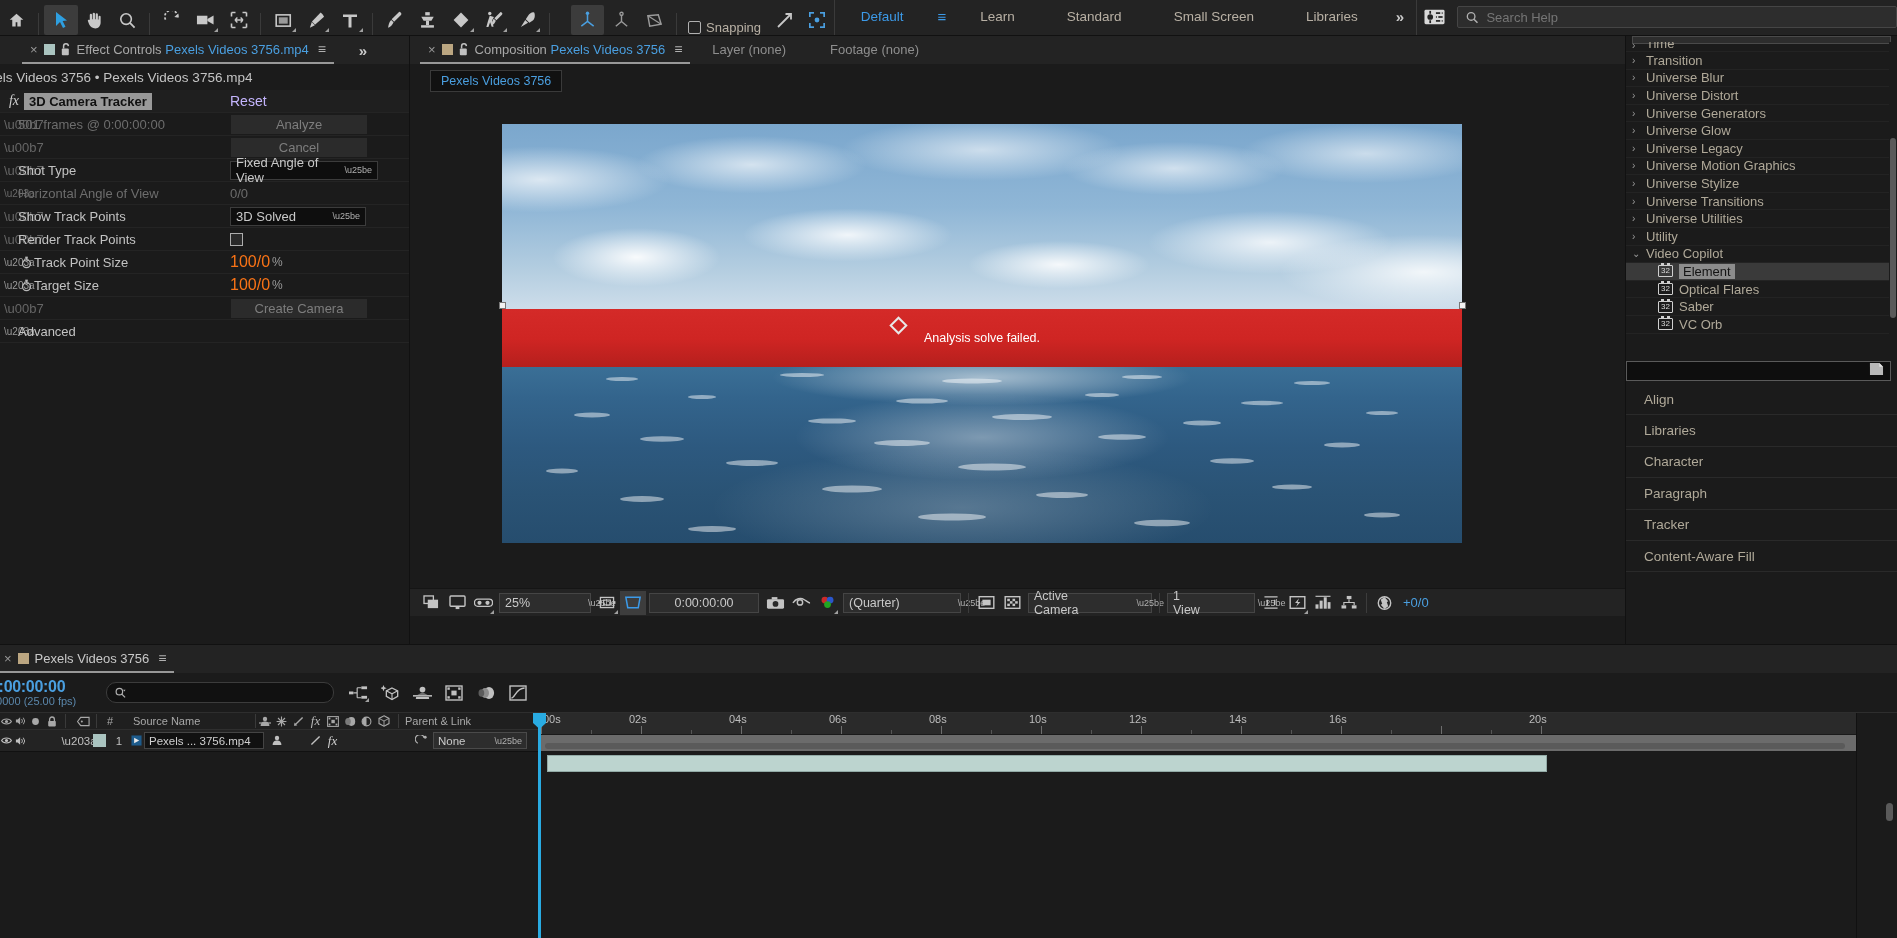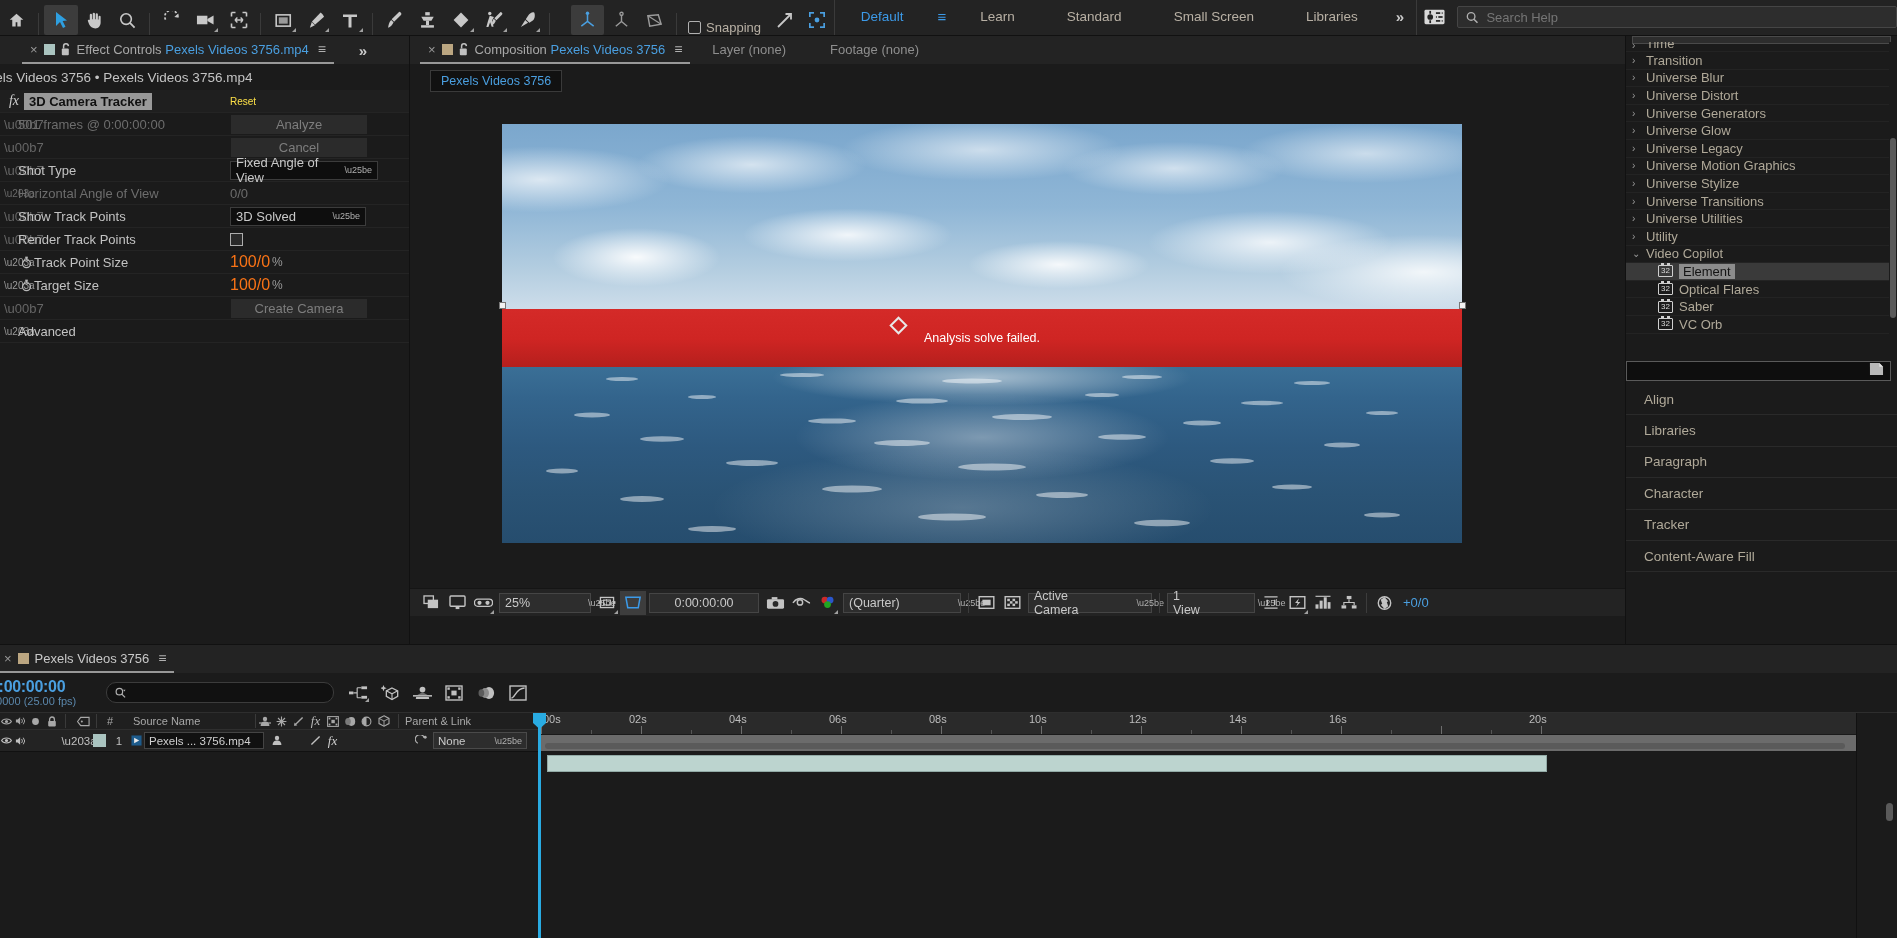--- a/index.html
+++ b/index.html
@@ -90,21 +90,21 @@
   .dot { width:14px; text-align:center; color:#666; font-size:13px; }
   .stopwatch { width:16px; display:flex; align-items:center; justify-content:center; }
   .fxbadge {
     display:inline-flex; align-items:center; justify-content:center;
     font-style:italic; font-size:14px; color:#cfcfcf; width:20px;
     font-family:"Liberation Serif", serif;
   }
   .chip {
     background:#999; color:#111; font-size:13px; padding:1px 5px; font-weight:bold;
   }
-  .reset { color:#fde047; font-size:10px; }
+  .reset { color:#c4b5fd; font-size:14px; }
   .btn-flat {
     background:#2b2b2b; color:#7d7d7d; font-size:13px; text-align:center;
     width:136px; height:19px; line-height:19px; margin-left:1px;
   }
   .dropdown {
     background:#0e0e0e; border:1px solid #3c3c3c; height:19px;
     display:flex; align-items:center; justify-content:space-between;
     padding:0 5px; font-size:13px; color:#c9c9c9;
   }
   .dropdown .cv { font-size:9px; color:#b0b0b0; margin-left:6px; }
@@ -973,24 +973,24 @@
     </div>
 
     <div class="panel-stack">
       <div class="stack-row">
           <span>Align</span>
         </div>
       <div class="stack-row">
           <span>Libraries</span>
         </div>
       <div class="stack-row">
+          <span>Character</span>
+        </div>
+      <div class="stack-row">
           <span>Paragraph</span>
-        </div>
-      <div class="stack-row">
-          <span>Character</span>
         </div>
       <div class="stack-row">
           <span>Tracker</span>
         </div>
       <div class="stack-row">
           <span>Content-Aware Fill</span>
         </div>
     </div>
   </div>
 

